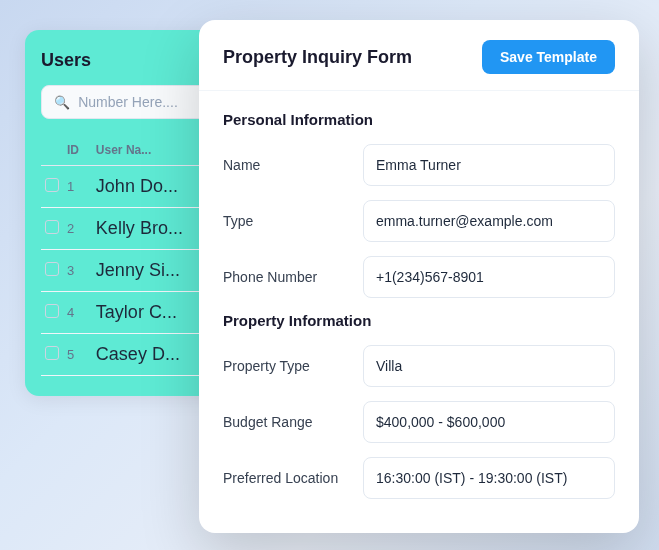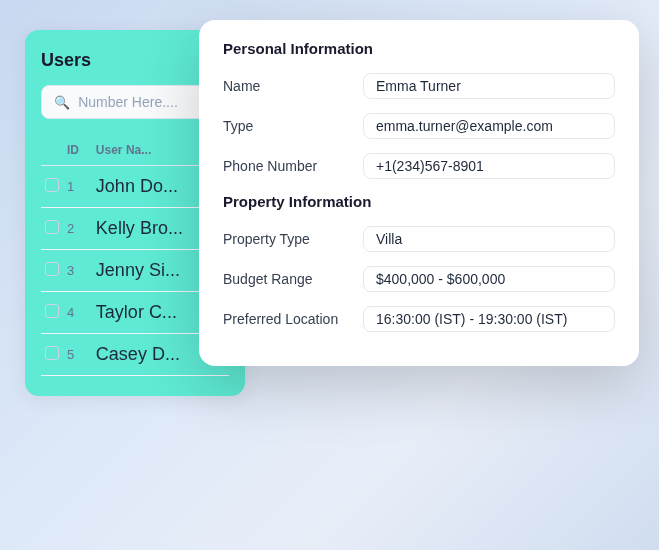--- a/index.html
+++ b/index.html
@@ -164,21 +164,21 @@
       width: 140px;
       font-size: 14px;
       color: #374151;
       flex-shrink: 0;
     }
 
     .form-value {
       flex: 1;
       border: 1.5px solid #e2e8f0;
       border-radius: 8px;
-      padding: 4px 12px;
+      padding: 12px 12px;
       font-size: 14px;
       color: #1e293b;
       background: white;
     }
 
     .section-divider {
       margin-top: 8px;
       margin-bottom: 16px;
     }
   </style>
@@ -224,20 +224,24 @@
       <td class="checkbox-cell"><span class="fake-checkbox"></span></td>
       <td class="id-col">5</td>
       <td>Casey D...</td>
     </tr>
       </tbody>
   </table>
 </div>
 
 <div class="modal-overlay">
   <div class="modal">
+    <div class="modal-header">
+      <span class="modal-title">Property Inquiry Form</span>
+      <button class="save-template-btn">Save Template</button>
+    </div>
     <div class="modal-body" id="modal-body">
     <div class="section-title">Personal Information</div>
         <div class="form-row">
           <span class="form-label">Name</span>
           <span class="form-value">Emma Turner</span>
         </div>
         <div class="form-row">
           <span class="form-label">Type</span>
           <span class="form-value">emma.turner@example.com</span>
         </div>

